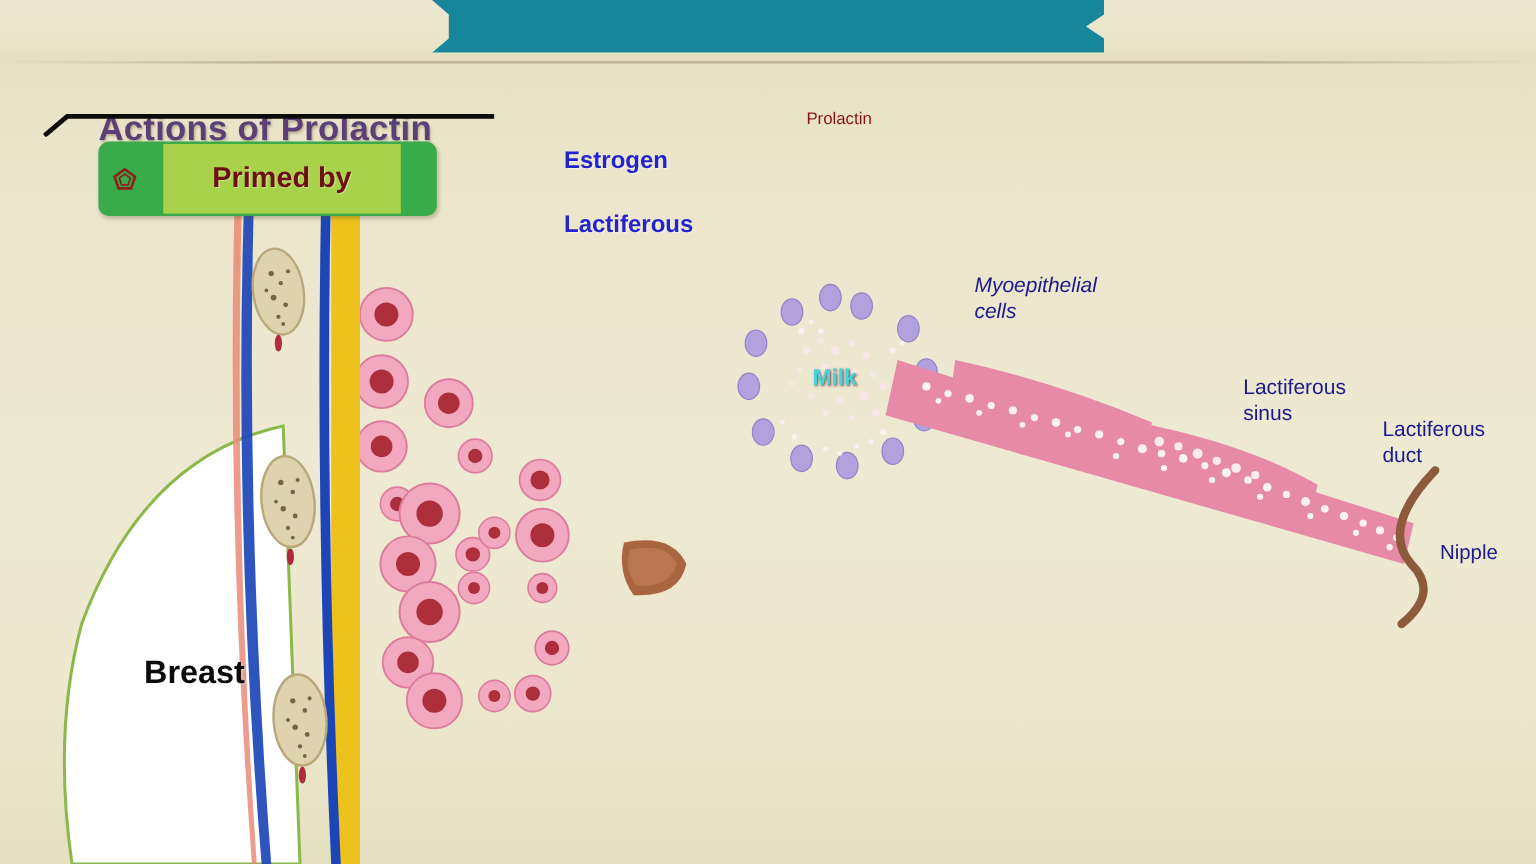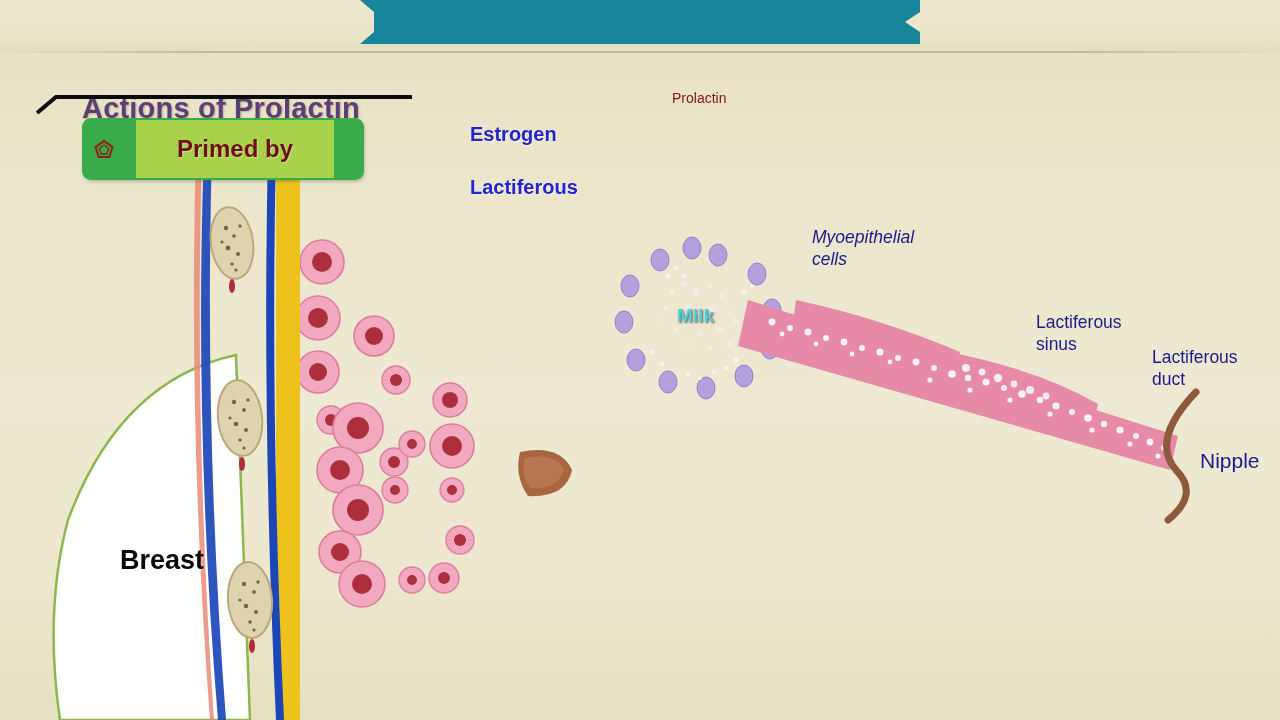--- a/index.html
+++ b/index.html
@@ -73,21 +73,21 @@
   .prl-bullet{position:absolute;left:676px;top:124px;width:520px;
     color:#16171a;font-size:19.5px;line-height:27px;display:flex;gap:9px;}
   .dot{flex:none;width:8px;height:8px;border-radius:50%;background:#15161a;margin-top:9px;}
   .supq{color:#c01d21;font-size:12px;vertical-align:super;font-weight:bold;}
 
   
   .lbl{position:absolute;color:#1a1a8e;font-size:17.5px;line-height:22px;}
   #lbl-myo{left:812px;top:226px;font-style:italic;}
   #lbl-sinus{left:1036px;top:311px;}
   #lbl-duct{left:1152px;top:346px;}
-  #lbl-nipple{left:1200px;top:450px;font-size:21px;}
+  #lbl-nipple{left:1200px;top:450px;font-size:17px;}
   #lbl-milk{left:677px;top:305px;color:#49d4dc;font-size:19px;font-weight:bold;
     text-shadow:1px 1px 2px rgba(60,10,10,.7);}
   #lbl-breast{left:120px;top:549px;color:#0a0a0a;font-size:27px;font-weight:bold;
     text-shadow:1px 1px 2px rgba(255,255,255,.35);}
 
   svg.layer{position:absolute;left:0;top:0;width:1280px;height:720px;}
   .noevt{pointer-events:none;}
 </style>
 </head>
 <body>

